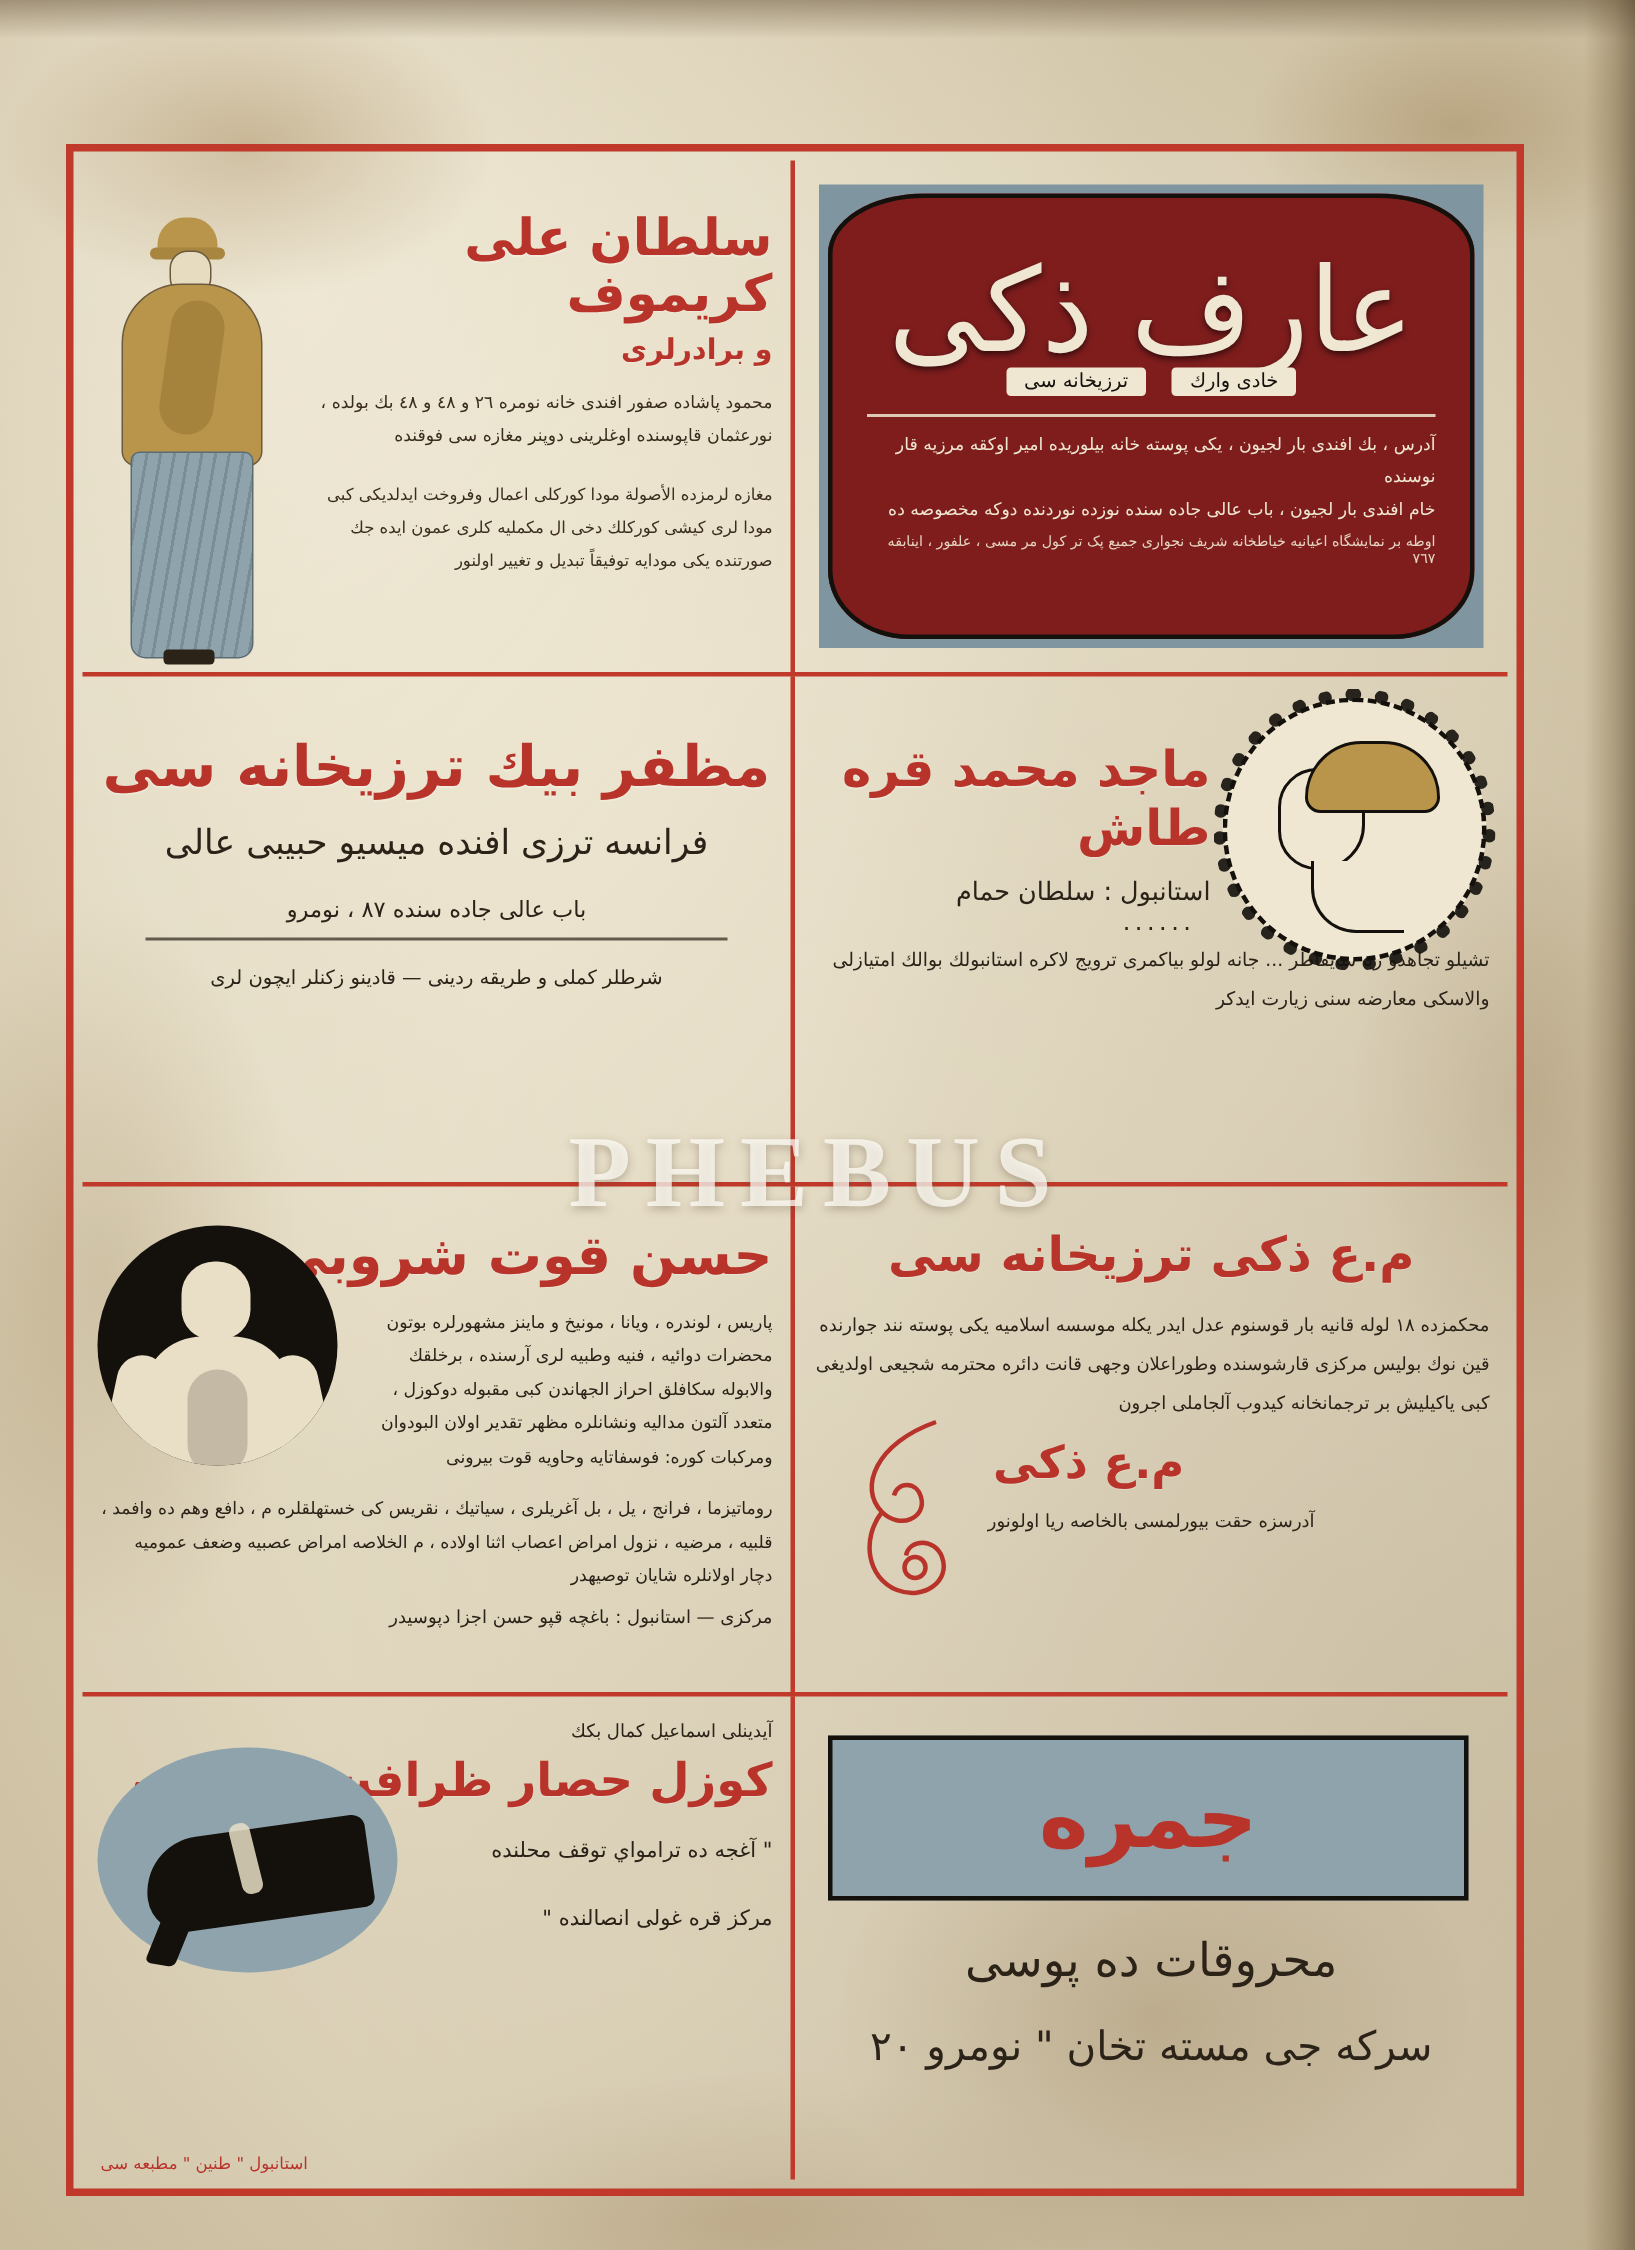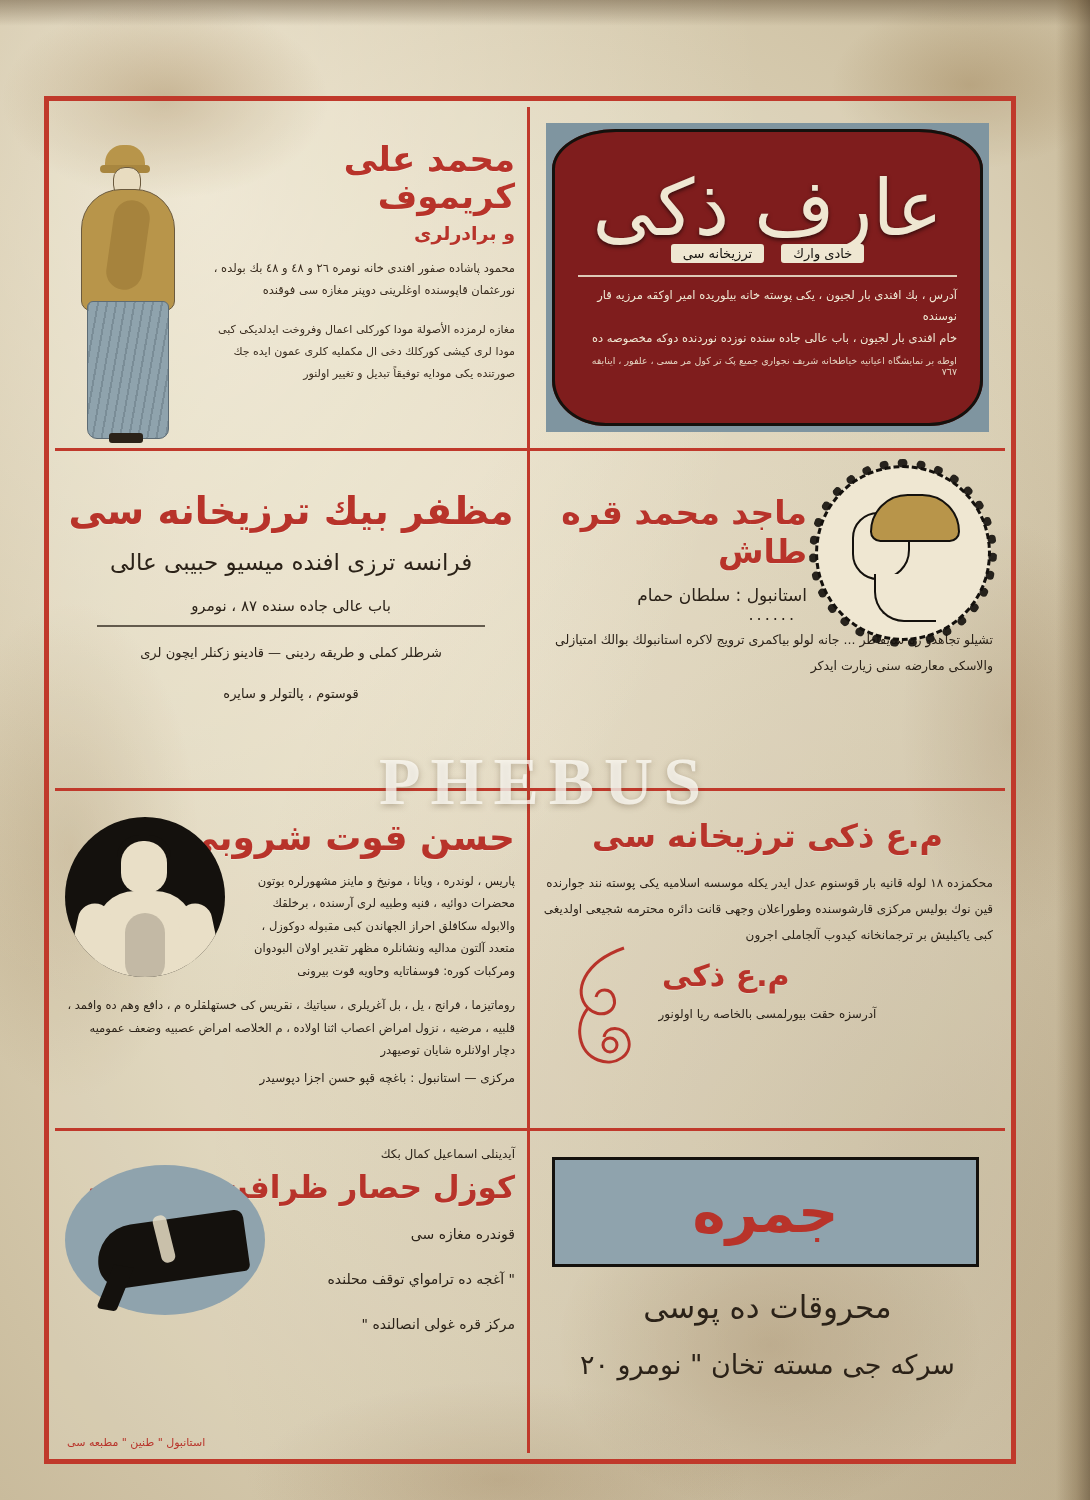--- a/index.html
+++ b/index.html
@@ -247,21 +247,21 @@
       <div class="cell b-r b-b">
         <div class="c1-wrap">
           <div class="fig-lady">
             <div class="lady-hat"></div>
             <div class="lady-face"></div>
             <div class="lady-coat"></div>
             <div class="lady-skirt"></div>
             <div class="lady-shoe"></div>
           </div>
           <div class="c1-txt">
-            <div class="ar head-red c1-title">محمد علی کریموف</div>
+            <div class="ar head-red c1-title">سلطان علی کریموف</div>
             <div class="ar head-red c1-sub">و برادرلری</div>
             <div class="ar c1-p">محمود پاشاده صفور افندی خانه نومره ٢٦ و ٤٨ و ٤٨ بك بولده ، نورعثمان قاپوسنده اوغلرینی دوپنر مغازه سی فوقنده</div>
             <div class="ar c1-p2">مغازه لرمزده الأصولة مودا کورکلی اعمال وفروخت ایدلدیکی كبی مودا لری کیشی كورکلك دخی ال مكملیه كلری عمون ایده جك صورتنده یكی مودایه توفیقاً تبدیل و تغییر اولنور</div>
           </div>
         </div>
       </div>
 
       <div class="cell b-b">
         <div class="plaque">
           <div class="plaque-inner">
@@ -277,21 +277,20 @@
           </div>
         </div>
       </div>
 
       <div class="cell b-r b-b">
         <div class="ar head-red c3-title">مظفر بیك ترزیخانه سی</div>
         <div class="ar c3-sub">فرانسه ترزی افنده میسیو حبیبی عالی</div>
         <div class="ar c3-addr">باب عالی جاده سنده ۸۷ ، نومرو</div>
         <div class="rule-th"></div>
         <div class="ar c3-list">شرطلر كملی و طریقه ردینی — قادینو زكنلر ایچون لری</div>
-        <div class="ar c3-list">قوستوم ، پالتولر و سایره</div>
       </div>
 
       <div class="cell b-b">
         <div class="medallion">
           <div class="med-dots"></div>
           <div class="med-face"></div>
           <div class="med-hat"></div>
           <div class="med-neck"></div>
         </div>
         <div class="ar head-red c4-title">ماجد محمد قره طاش</div>
@@ -328,21 +327,20 @@
       </div>
 
       <div class="cell b-r">
         <div class="shoe-circle">
           <div class="shoe-body"></div>
           <div class="shoe-heel"></div>
           <div class="shoe-strap"></div>
         </div>
         <div class="ar c7-top">آیدینلی اسماعیل کمال بكك</div>
         <div class="ar head-red c7-title">كوزل حصار ظرافت و متانت</div>
-        <div class="ar c7-l">قوندره مغازه سی</div>
         <div class="ar c7-l">" آغجه ده ترامواي توقف محلنده</div>
         <div class="ar c7-l">مركز قره غولی انصالنده "</div>
         <div class="ar c7-imprint">استانبول " طنین " مطبعه سی</div>
       </div>
 
       <div class="cell">
         <div class="cemre-box">
           <span class="ar cemre-word">جمره</span>
         </div>
         <div class="ar cemre-l1">محروقات ده پوسی</div>

